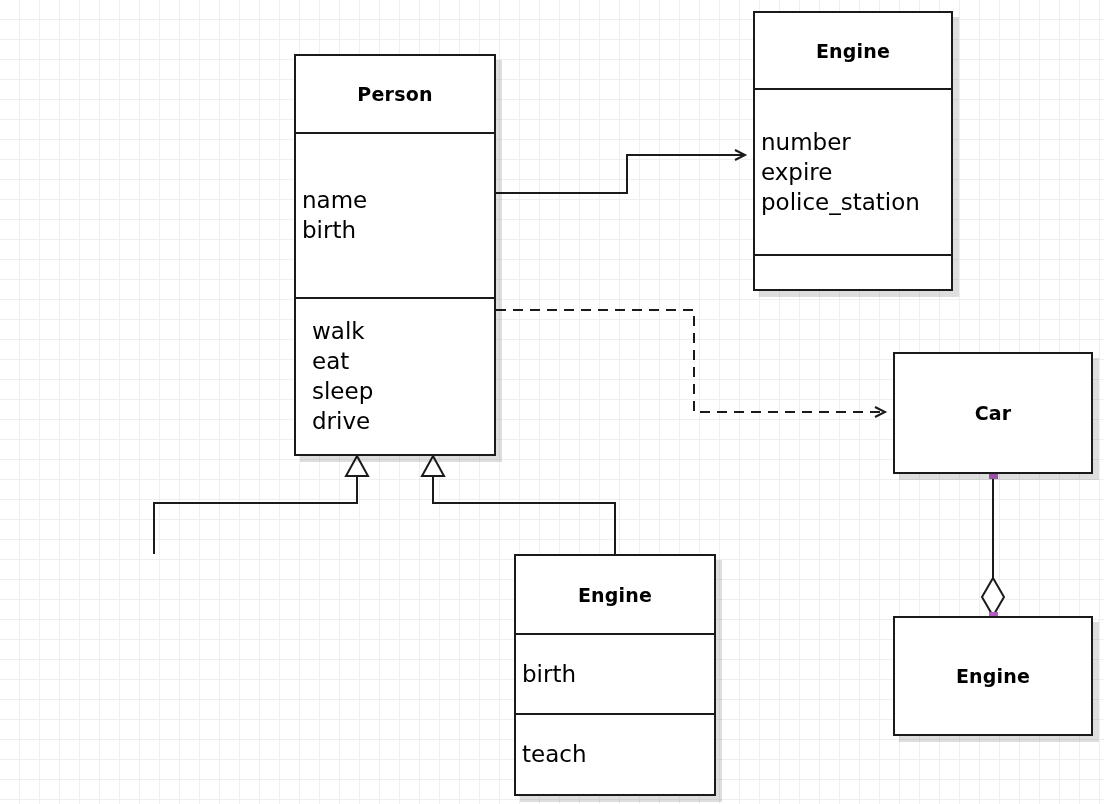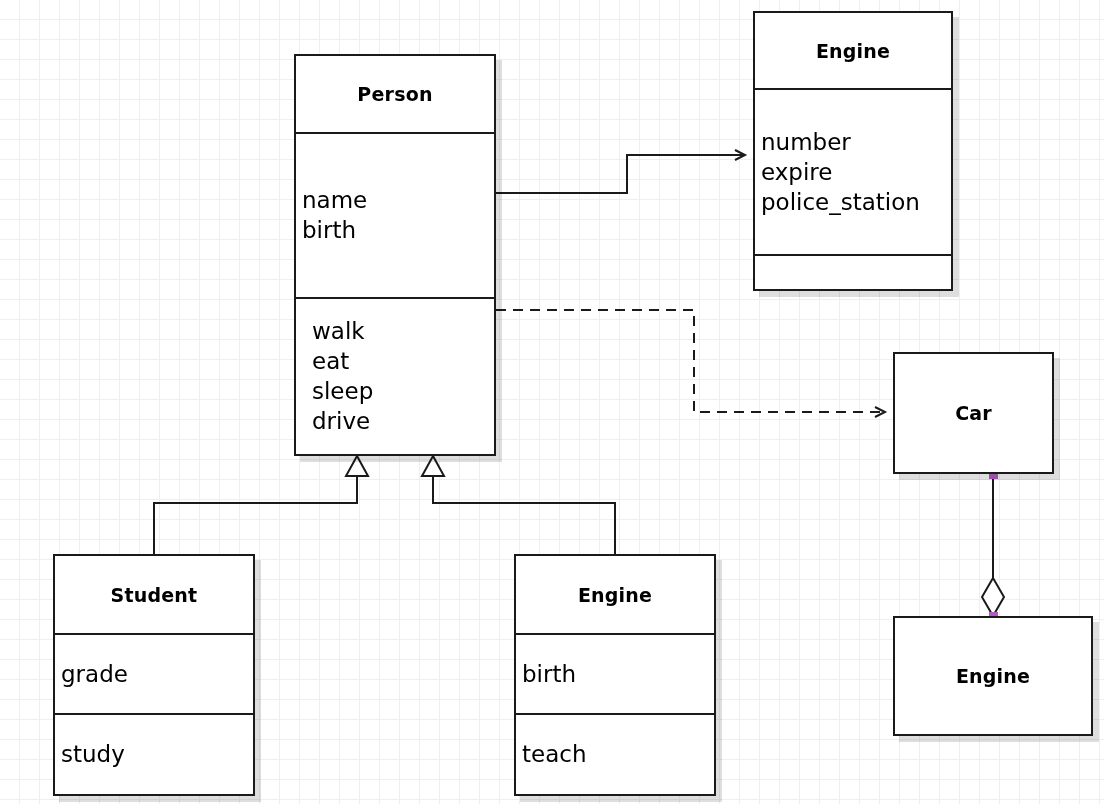--- a/index.html
+++ b/index.html
@@ -123,37 +123,28 @@
   <div class="uml-class" style="left:753px; top:11px; width:200px; height:280px;">
     <div class="cls-title" style="height:76px;">Engine</div>
     <div class="cls-compartment" style="height:167px;">
       <div class="member">number</div>
       <div class="member">expire</div>
       <div class="member">police_station</div>
     </div>
     <div class="cls-compartment" style="height:35px;"></div>
   </div>
 
-  <div class="uml-class" style="left:893px; top:352px; width:161px; height:122px;">
+  <div class="uml-class" style="left:893px; top:352px; width:200px; height:122px;">
     <div class="cls-title" style="height:118px;">Car</div>
   </div>
 
   <div class="uml-class" style="left:893px; top:616px; width:200px; height:120px;">
     <div class="cls-title" style="height:116px;">Engine</div>
   </div>
 
-  <div class="uml-class" style="left:53px; top:554px; width:202px; height:242px;">
-    <div class="cls-title" style="height:78px;">Student</div>
-    <div class="cls-compartment" style="height:80px;">
-      <div class="member">grade</div>
-    </div>
-    <div class="cls-compartment" style="height:82px;">
-      <div class="member">study</div>
-    </div>
-  </div>
 
   <div class="uml-class" style="left:514px; top:554px; width:202px; height:242px;">
     <div class="cls-title" style="height:78px;">Engine</div>
     <div class="cls-compartment" style="height:80px;">
       <div class="member">birth</div>
     </div>
     <div class="cls-compartment" style="height:82px;">
       <div class="member">teach</div>
     </div>
   </div>

